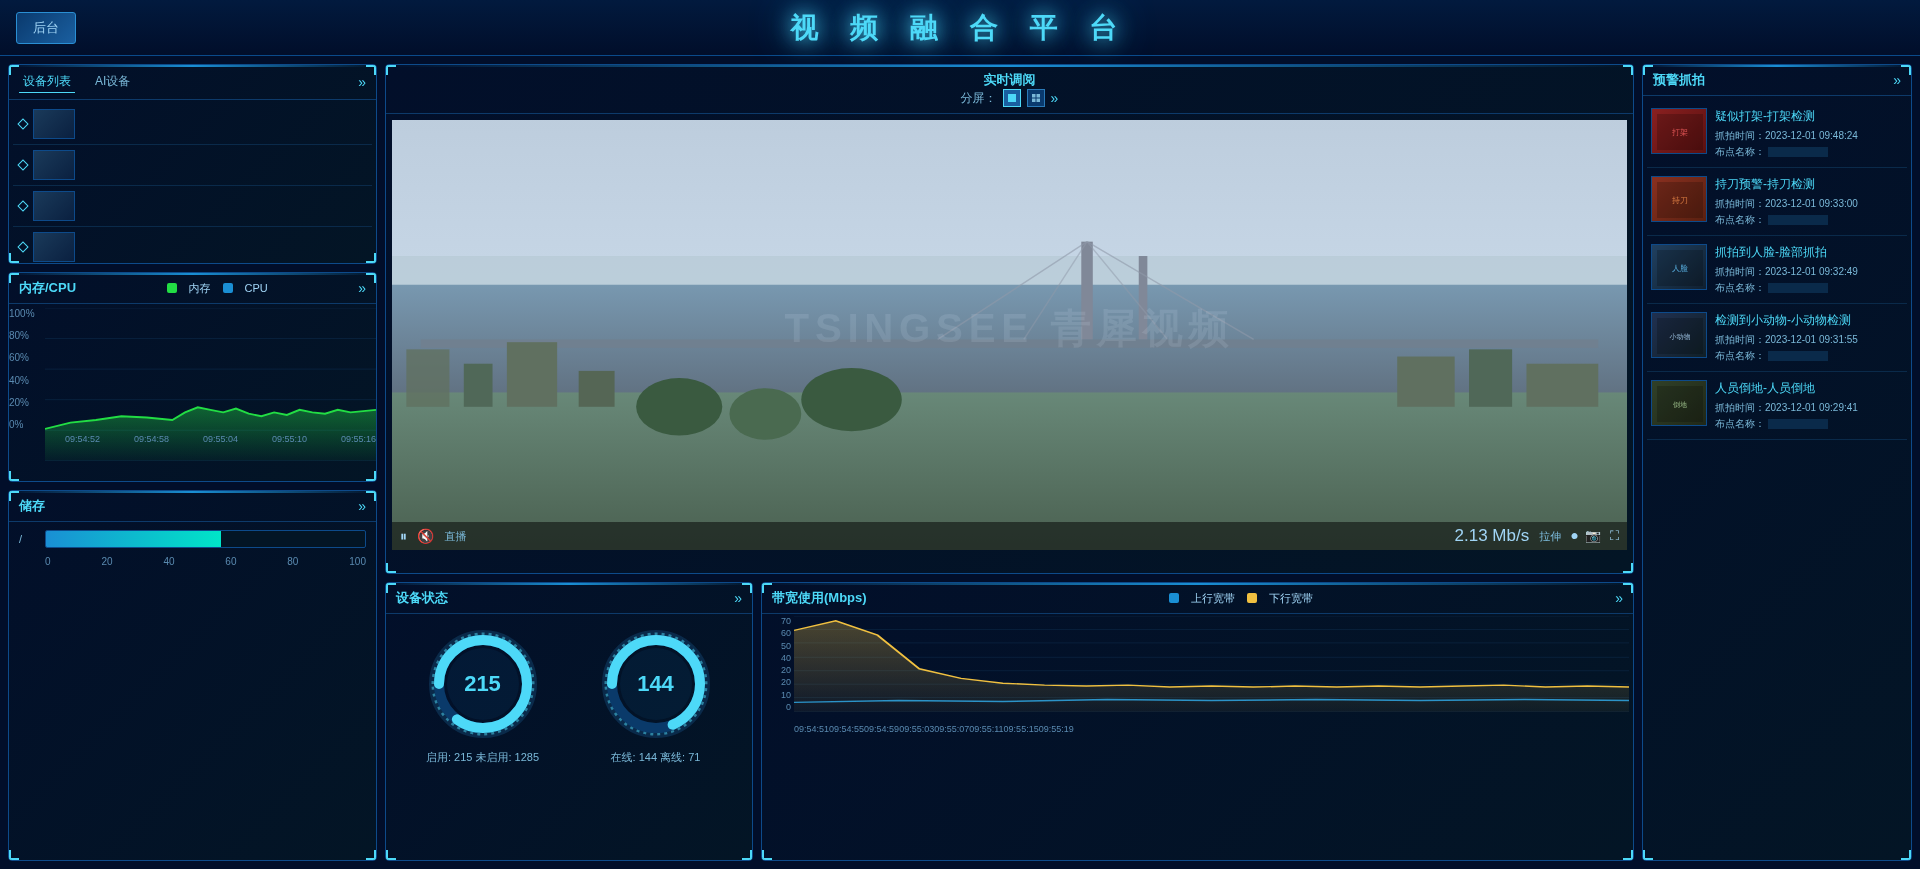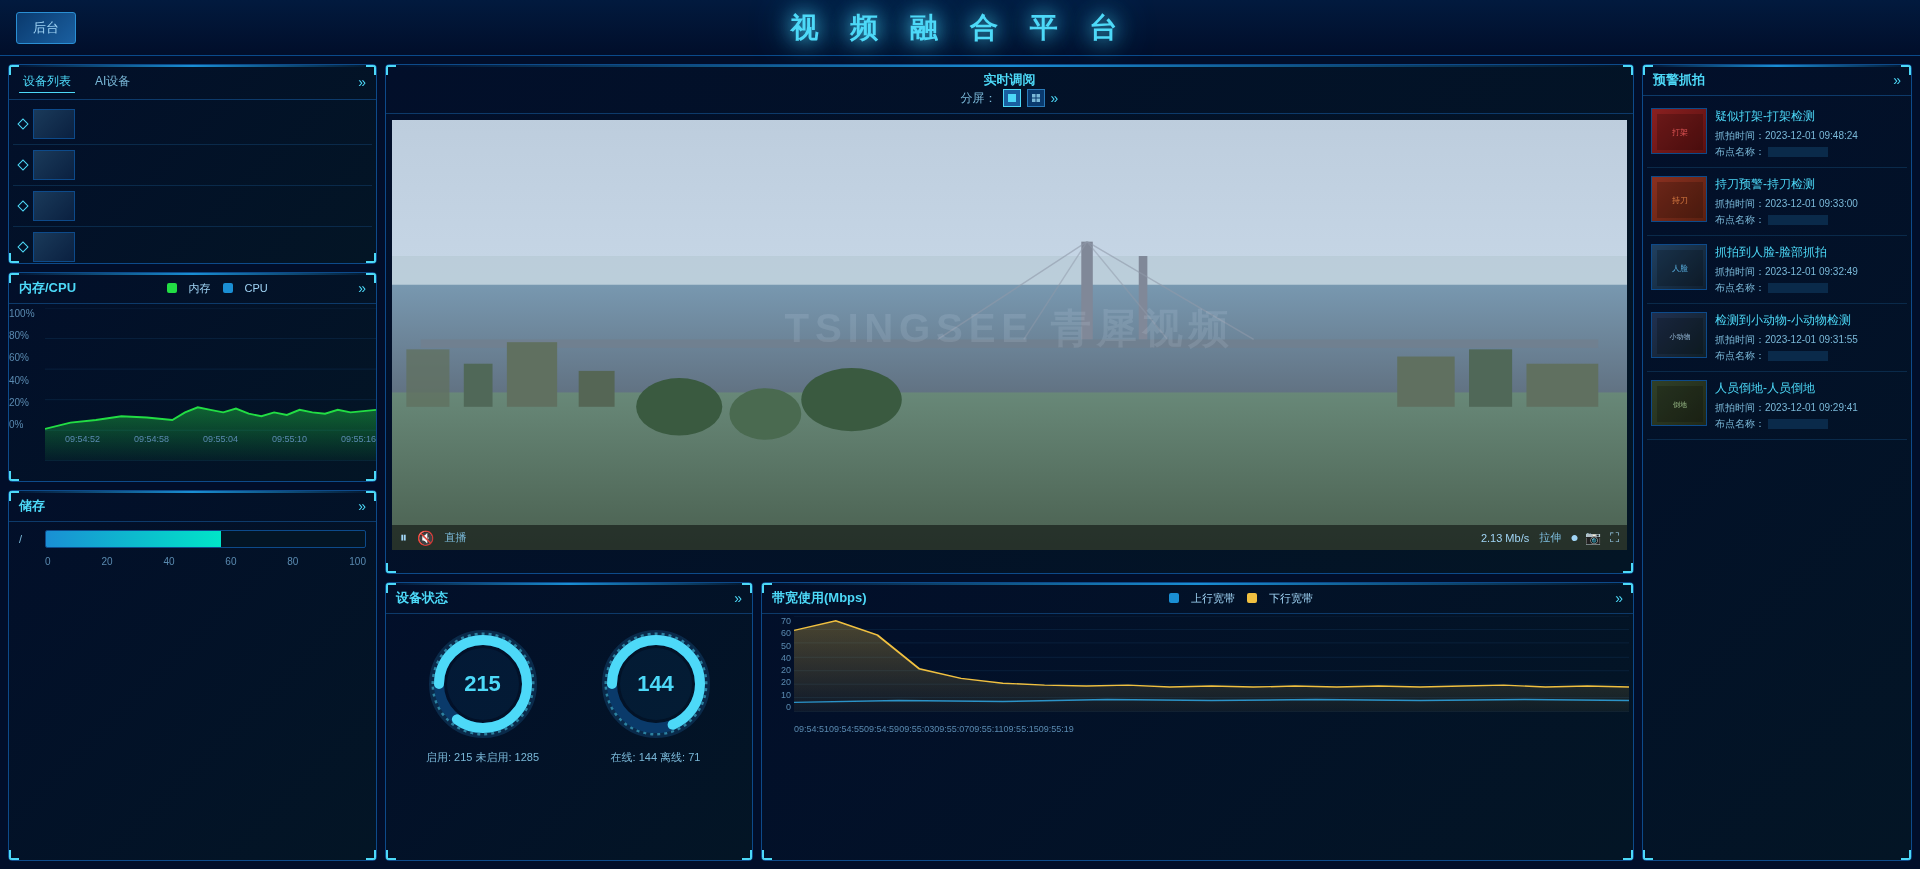--- a/index.html
+++ b/index.html
@@ -300,21 +300,21 @@
       align-items: center;
       padding: 4px 8px;
       gap: 10px;
     }
     .vid-ctrl-btn {
       color: #a0d4f5;
       cursor: pointer;
       font-size: 14px;
     }
     .vid-label { color: #7ab8d8; font-size: 11px; }
-    .vid-speed { color: #a0d4f5; font-size: 11px; margin-left: auto; text-align: center; }
+    .vid-speed { color: #a0d4f5; font-size: 17px; margin-left: auto; text-align: center; }
     .vid-icon-group { display: flex; gap: 8px; color: #a0d4f5; font-size: 13px; }
 
     
     .bottom-center {
       display: flex;
       gap: 8px;
       flex: 1;
     }
 
     

